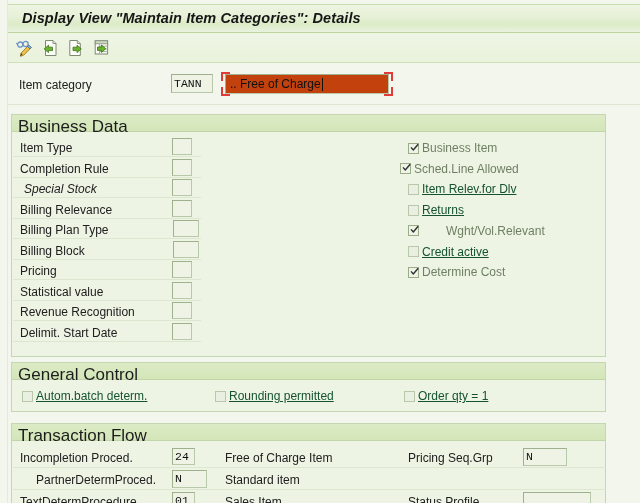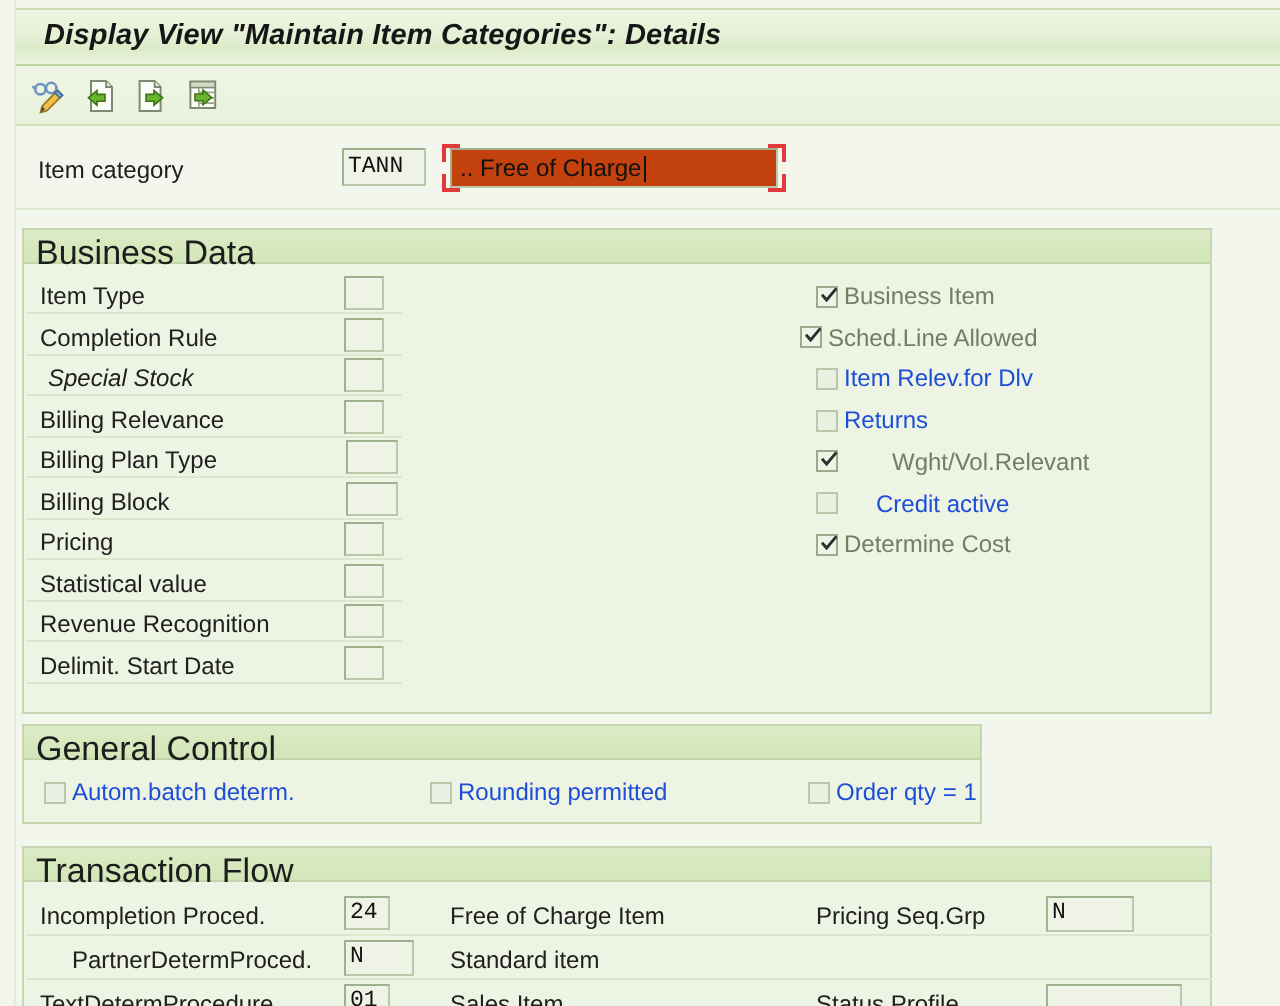--- a/index.html
+++ b/index.html
@@ -167,21 +167,21 @@
   .cb .box .tick {
     position: absolute;
     left: 1px; top: -1px;
     width: 9px; height: 9px;
   }
   .cb .txt {
     margin-left: 3px;
     font-size: 12px;
     color: #6f7f63;
   }
-  .cb.off .txt { color: #1d4ed8; }
+  .cb.off .txt { color: #14532d; text-decoration: underline; }
 
   
   .rule {
     position: absolute;
     background: #dde7cf;
     height: 1px;
   }
   .edgeL {
     position: absolute;
     left: 0; top: 0;
@@ -324,36 +324,36 @@
           <span class="txt">Returns</span>
         </div>
         <div class="cb" style="left: 396px; top: 108.8px; gap: 24px;">
           <span class="box">
             <svg class="tick" viewBox="0 0 9 9">
               <path d="M1 4.4 L3.3 7 L8.2 1.2" fill="none" stroke="#2e2e2e" stroke-width="1.4"></path>
             </svg>
           </span>
           <span class="txt">Wght/Vol.Relevant</span>
         </div>
-        <div class="cb off" style="left: 396px; top: 129.5px; gap: 16px;">
+        <div class="cb off" style="left: 396px; top: 129.5px;">
           <span class="box"></span>
           <span class="txt">Credit active</span>
         </div>
         <div class="cb" style="left: 396px; top: 150.2px;">
           <span class="box">
             <svg class="tick" viewBox="0 0 9 9">
               <path d="M1 4.4 L3.3 7 L8.2 1.2" fill="none" stroke="#2e2e2e" stroke-width="1.4"></path>
             </svg>
           </span>
           <span class="txt">Determine Cost</span>
         </div>
       </div>
   </div>
 
-  <div class="group" style="left:11px; top:362px; width:480px; height:50px;">
+  <div class="group" style="left:11px; top:362px; width:595px; height:50px;">
     <div class="group-hdr">
       <div class="group-hdr-text">General Control</div>
     </div>
     <div id="gc-checks">
         <div class="cb off" style="left: 10px; top: 26px;">
           <span class="box"></span>
           <span class="txt">Autom.batch determ.</span>
         </div>
         <div class="cb off" style="left: 203px; top: 26px;">
           <span class="box"></span>

